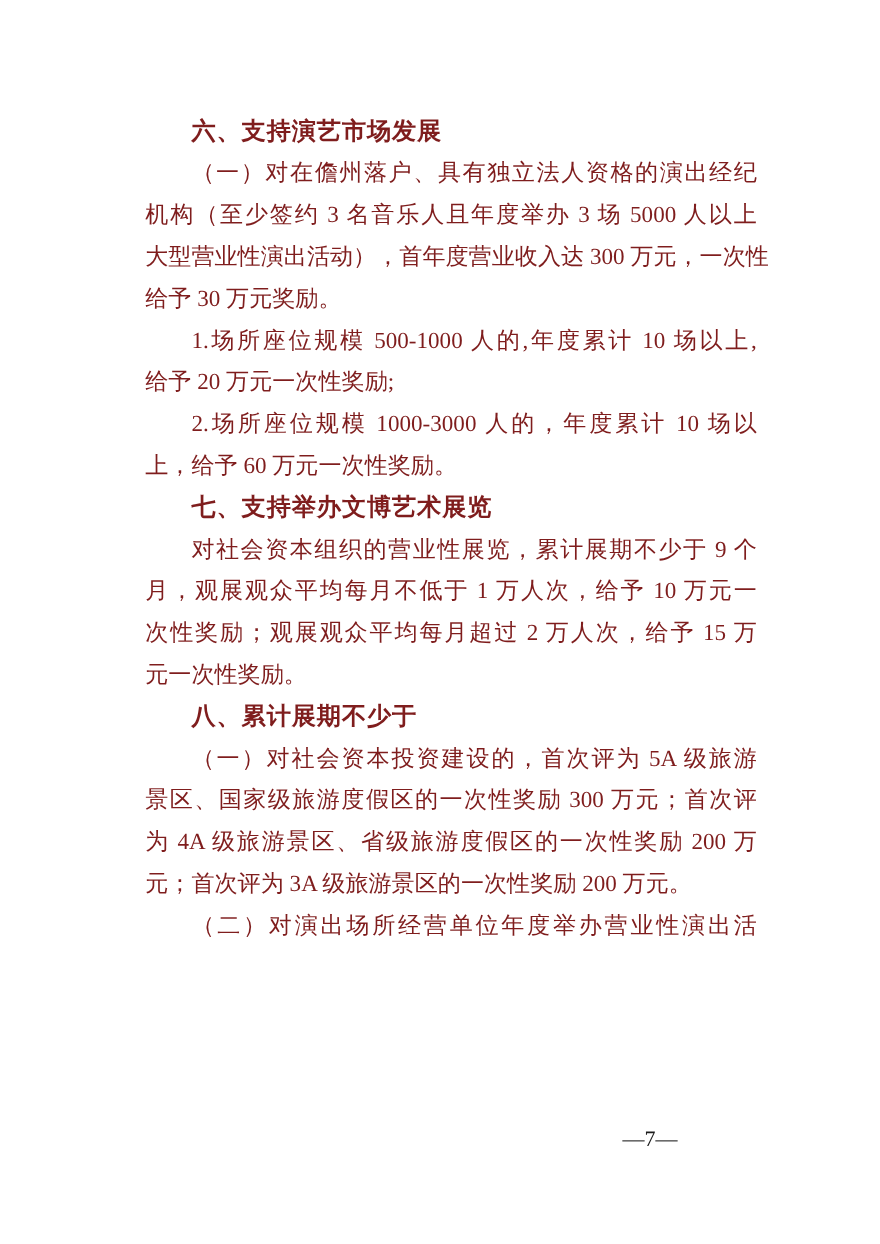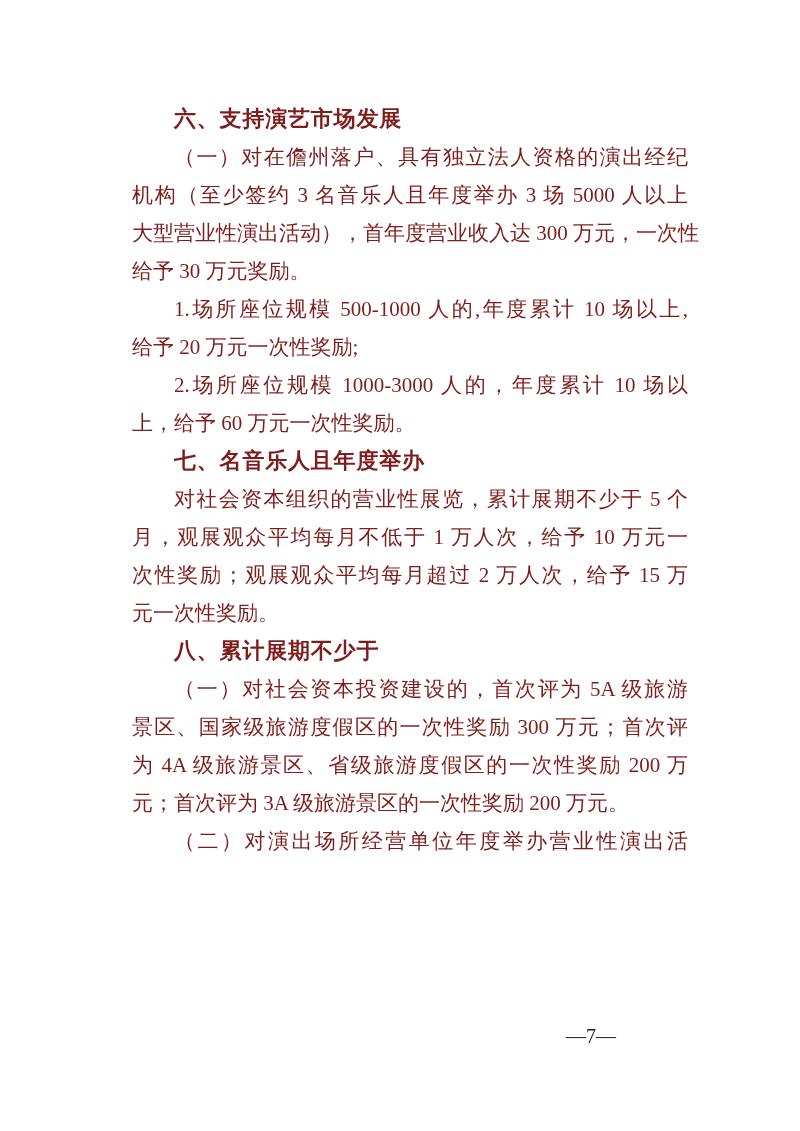--- a/index.html
+++ b/index.html
@@ -68,24 +68,24 @@
       </div>
       <div class="paragraph body">
         <div class="line indent">1.场所座位规模 500-1000 人的,年度累计 10 场以上,</div>
         <div class="line last">给予 20 万元一次性奖励;</div>
       </div>
       <div class="paragraph body">
         <div class="line indent">2.场所座位规模 1000-3000 人的，年度累计 10 场以</div>
         <div class="line last">上，给予 60 万元一次性奖励。</div>
       </div>
       <div class="paragraph heading">
-        <div class="line indent last">七、名音乐人且年度举办</div>
+        <div class="line indent last">七、支持举办文博艺术展览</div>
       </div>
       <div class="paragraph body">
-        <div class="line indent">对社会资本组织的营业性展览，累计展期不少于 5 个</div>
+        <div class="line indent">对社会资本组织的营业性展览，累计展期不少于 9 个</div>
         <div class="line">月，观展观众平均每月不低于 1 万人次，给予 10 万元一</div>
         <div class="line">次性奖励；观展观众平均每月超过 2 万人次，给予 15 万</div>
         <div class="line last">元一次性奖励。</div>
       </div>
       <div class="paragraph heading">
         <div class="line indent last">八、累计展期不少于</div>
       </div>
       <div class="paragraph body">
         <div class="line indent">（一）对社会资本投资建设的，首次评为 5A 级旅游</div>
         <div class="line">景区、国家级旅游度假区的一次性奖励 300 万元；首次评</div>

